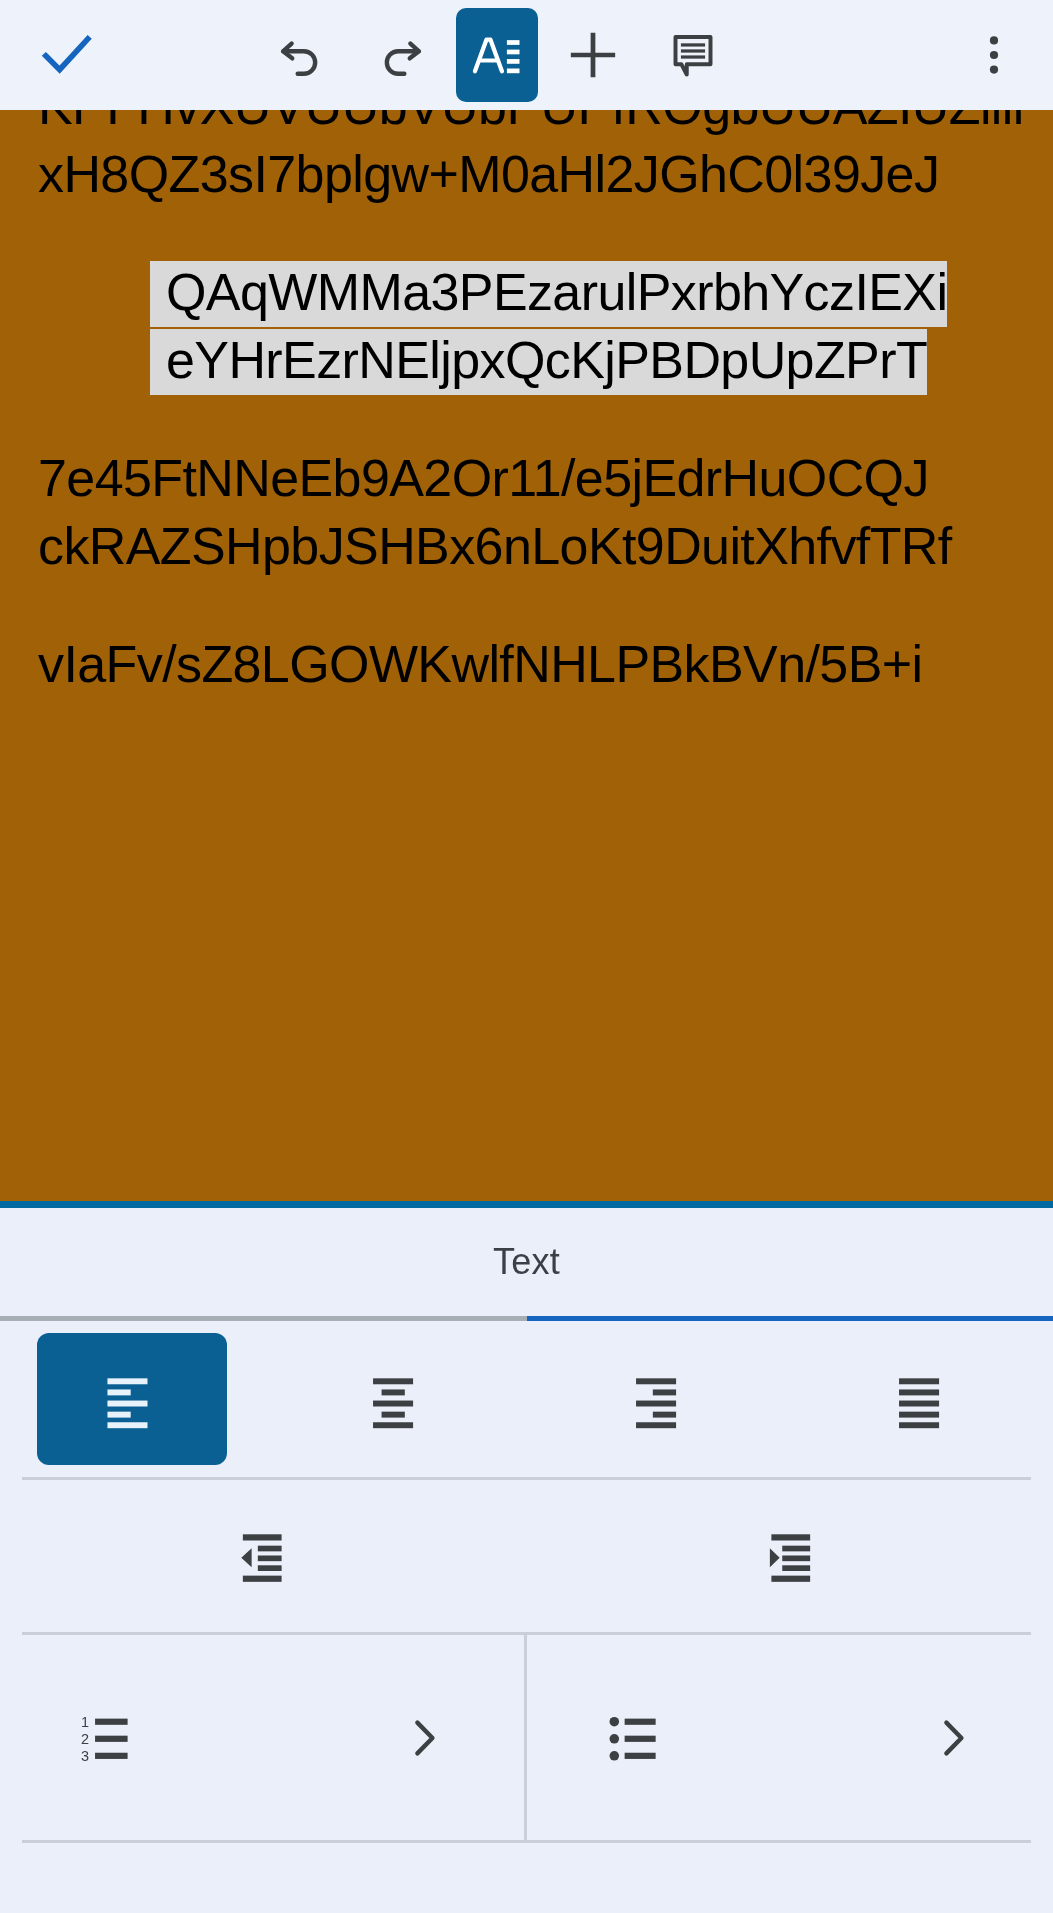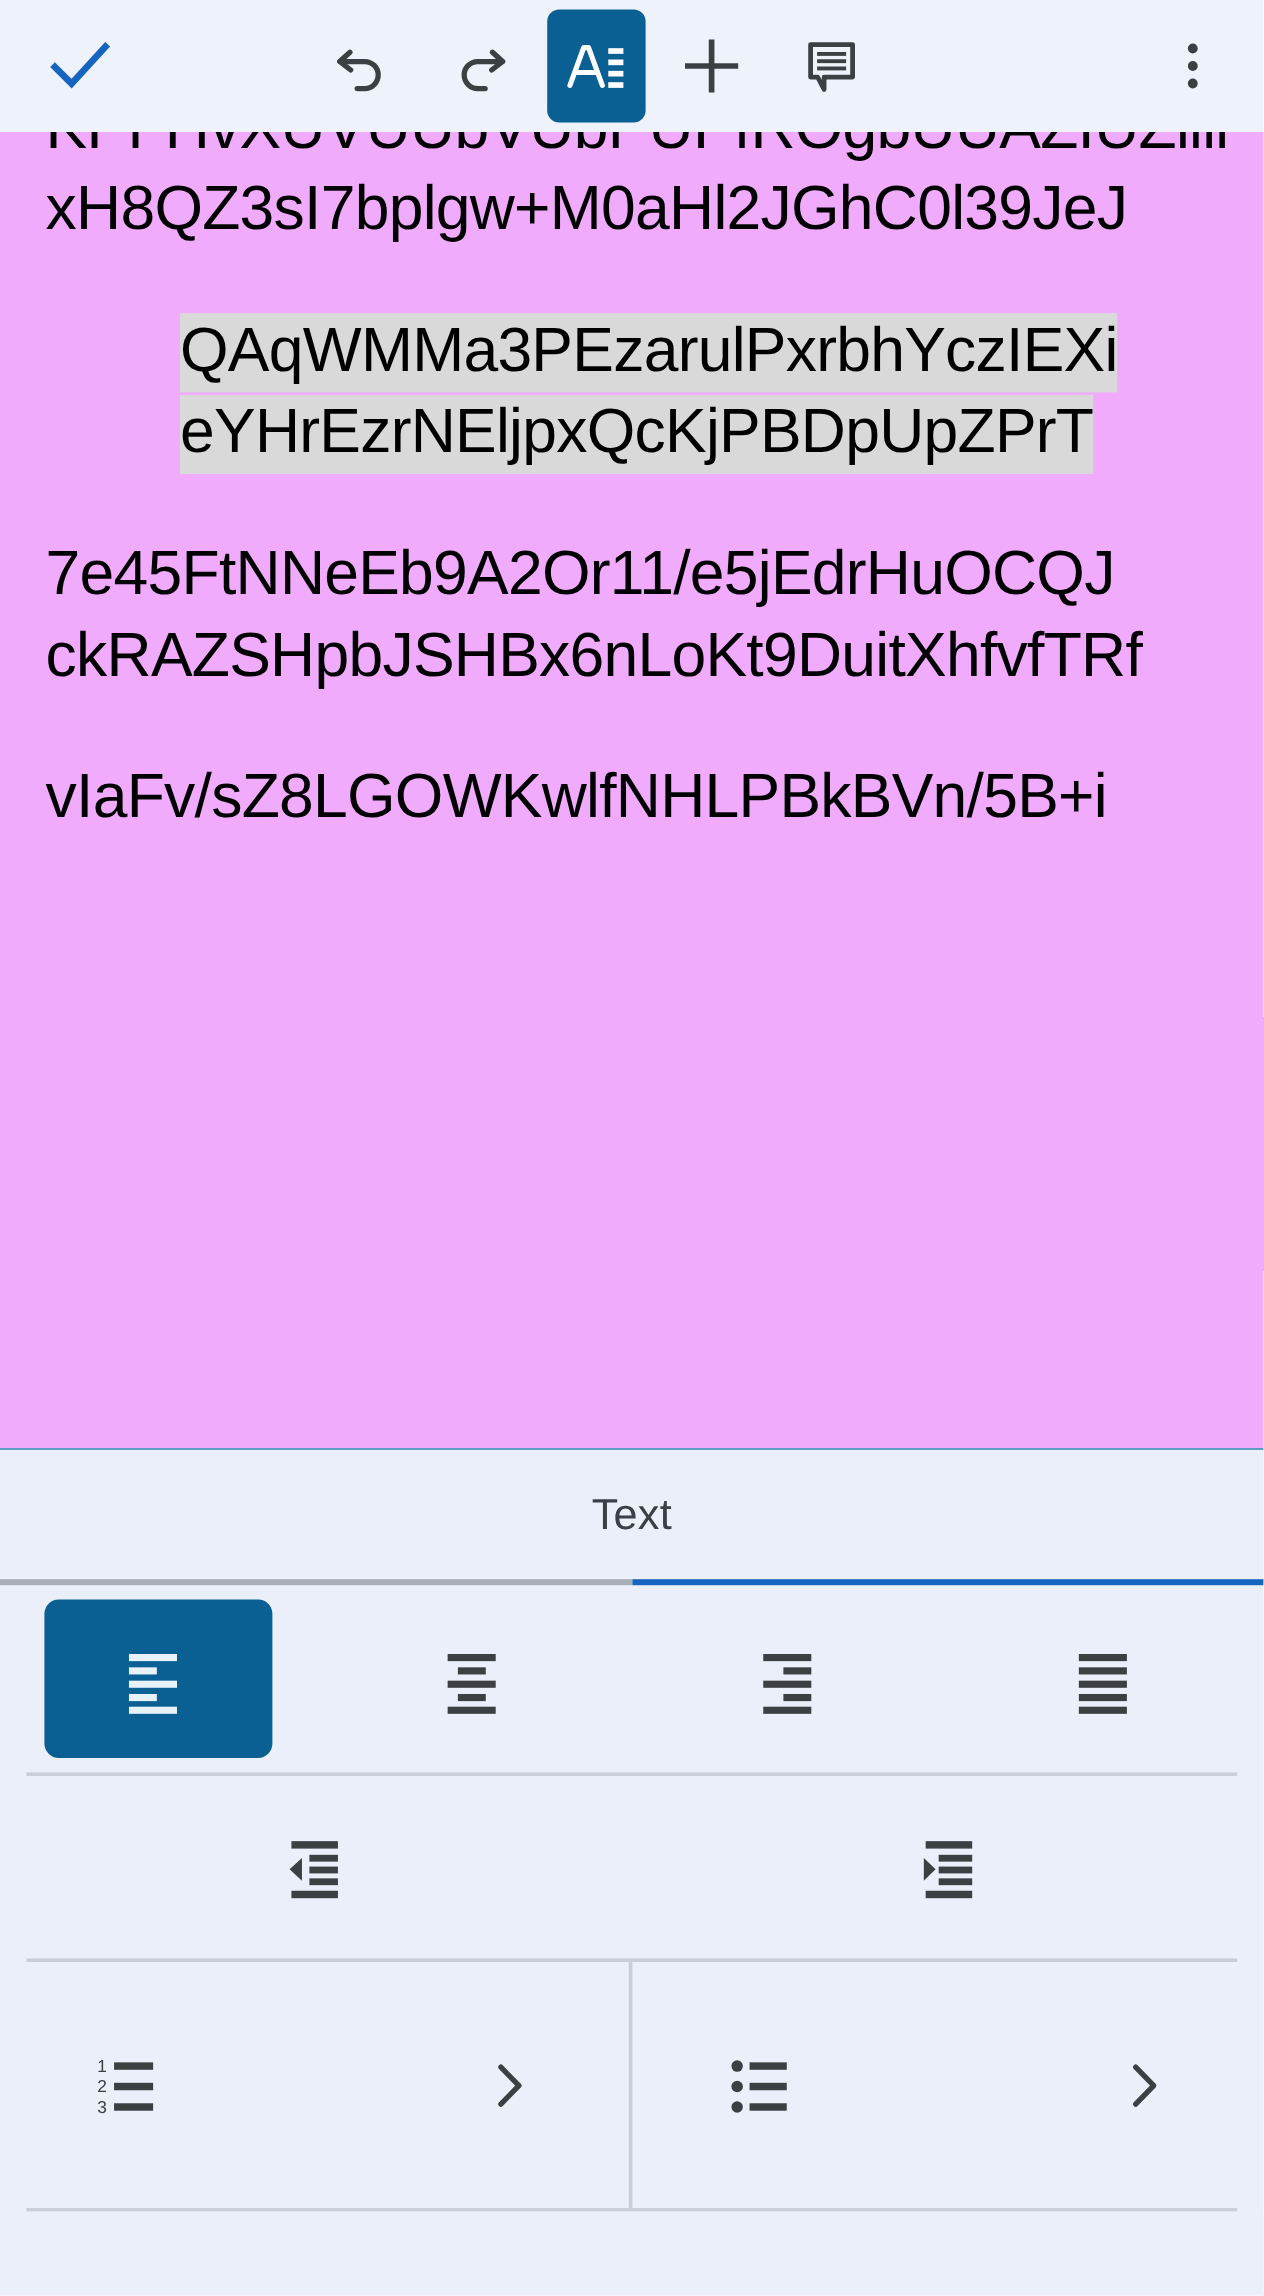--- a/index.html
+++ b/index.html
@@ -47,21 +47,21 @@
     background: #0a5f93;
     width: 82px;
     height: 94px;
     border-radius: 10px;
   }
   .tb-flex { flex: 1 1 auto; }
 
   
   .doc {
     flex: 1 1 auto;
-    background: #f0abfc;
+    background: #a16207;
     position: relative;
     overflow: hidden;
     padding: 0 38px;
   }
   .doc-inner {
     margin-top: -38px;
   }
   .para {
     font-size: 52px;
     line-height: 68px;
@@ -83,26 +83,26 @@
   .para-quote .hl {
     background: #d9d9d9;
     display: inline;
     box-decoration-break: clone;
     -webkit-box-decoration-break: clone;
   }
   .para-quote span {
     display: block;
     white-space: nowrap;
   }
-  .para-quote span .hl { padding: 2px 0 6px 0; }
+  .para-quote span .hl { padding: 2px 0 6px 16px; }
 
   
   .panel {
     background: #eaeffa;
-    border-top: 1px solid #0369a1;
+    border-top: 7px solid #0369a1;
     flex: 0 0 auto;
     position: relative;
     z-index: 10;
   }
 
   .tabs {
     display: flex;
     height: 108px;
     position: relative;
   }

